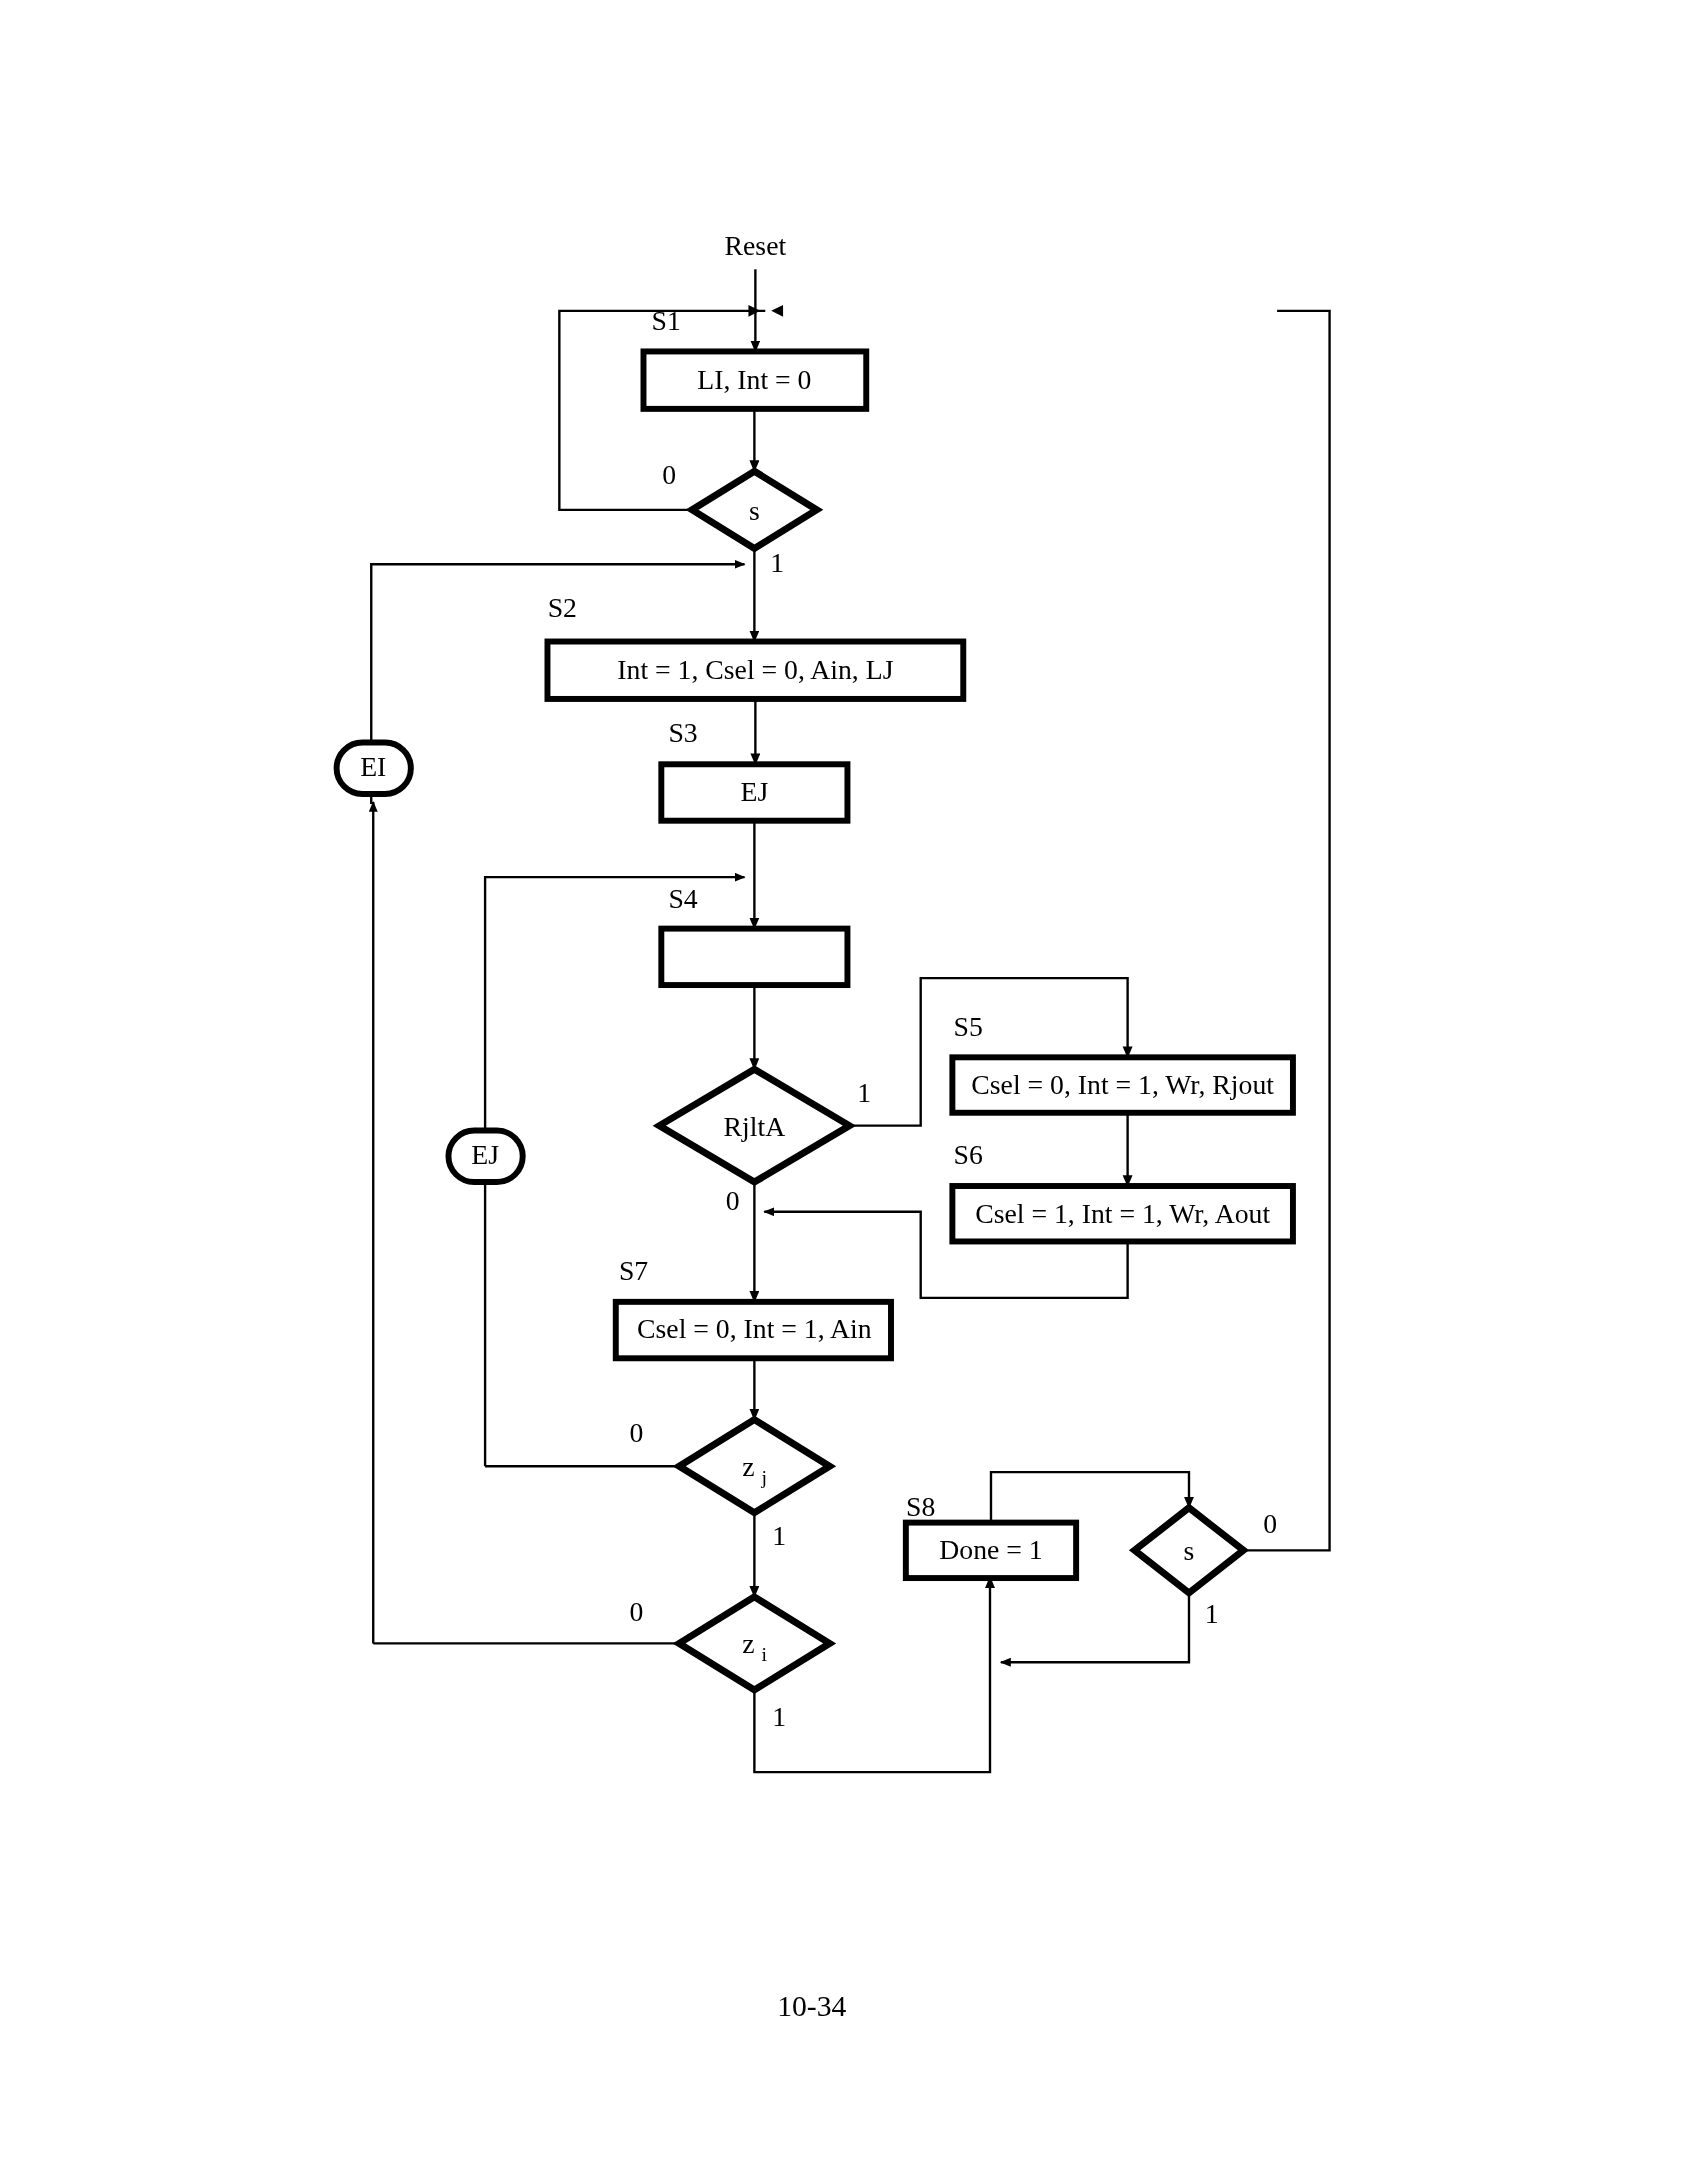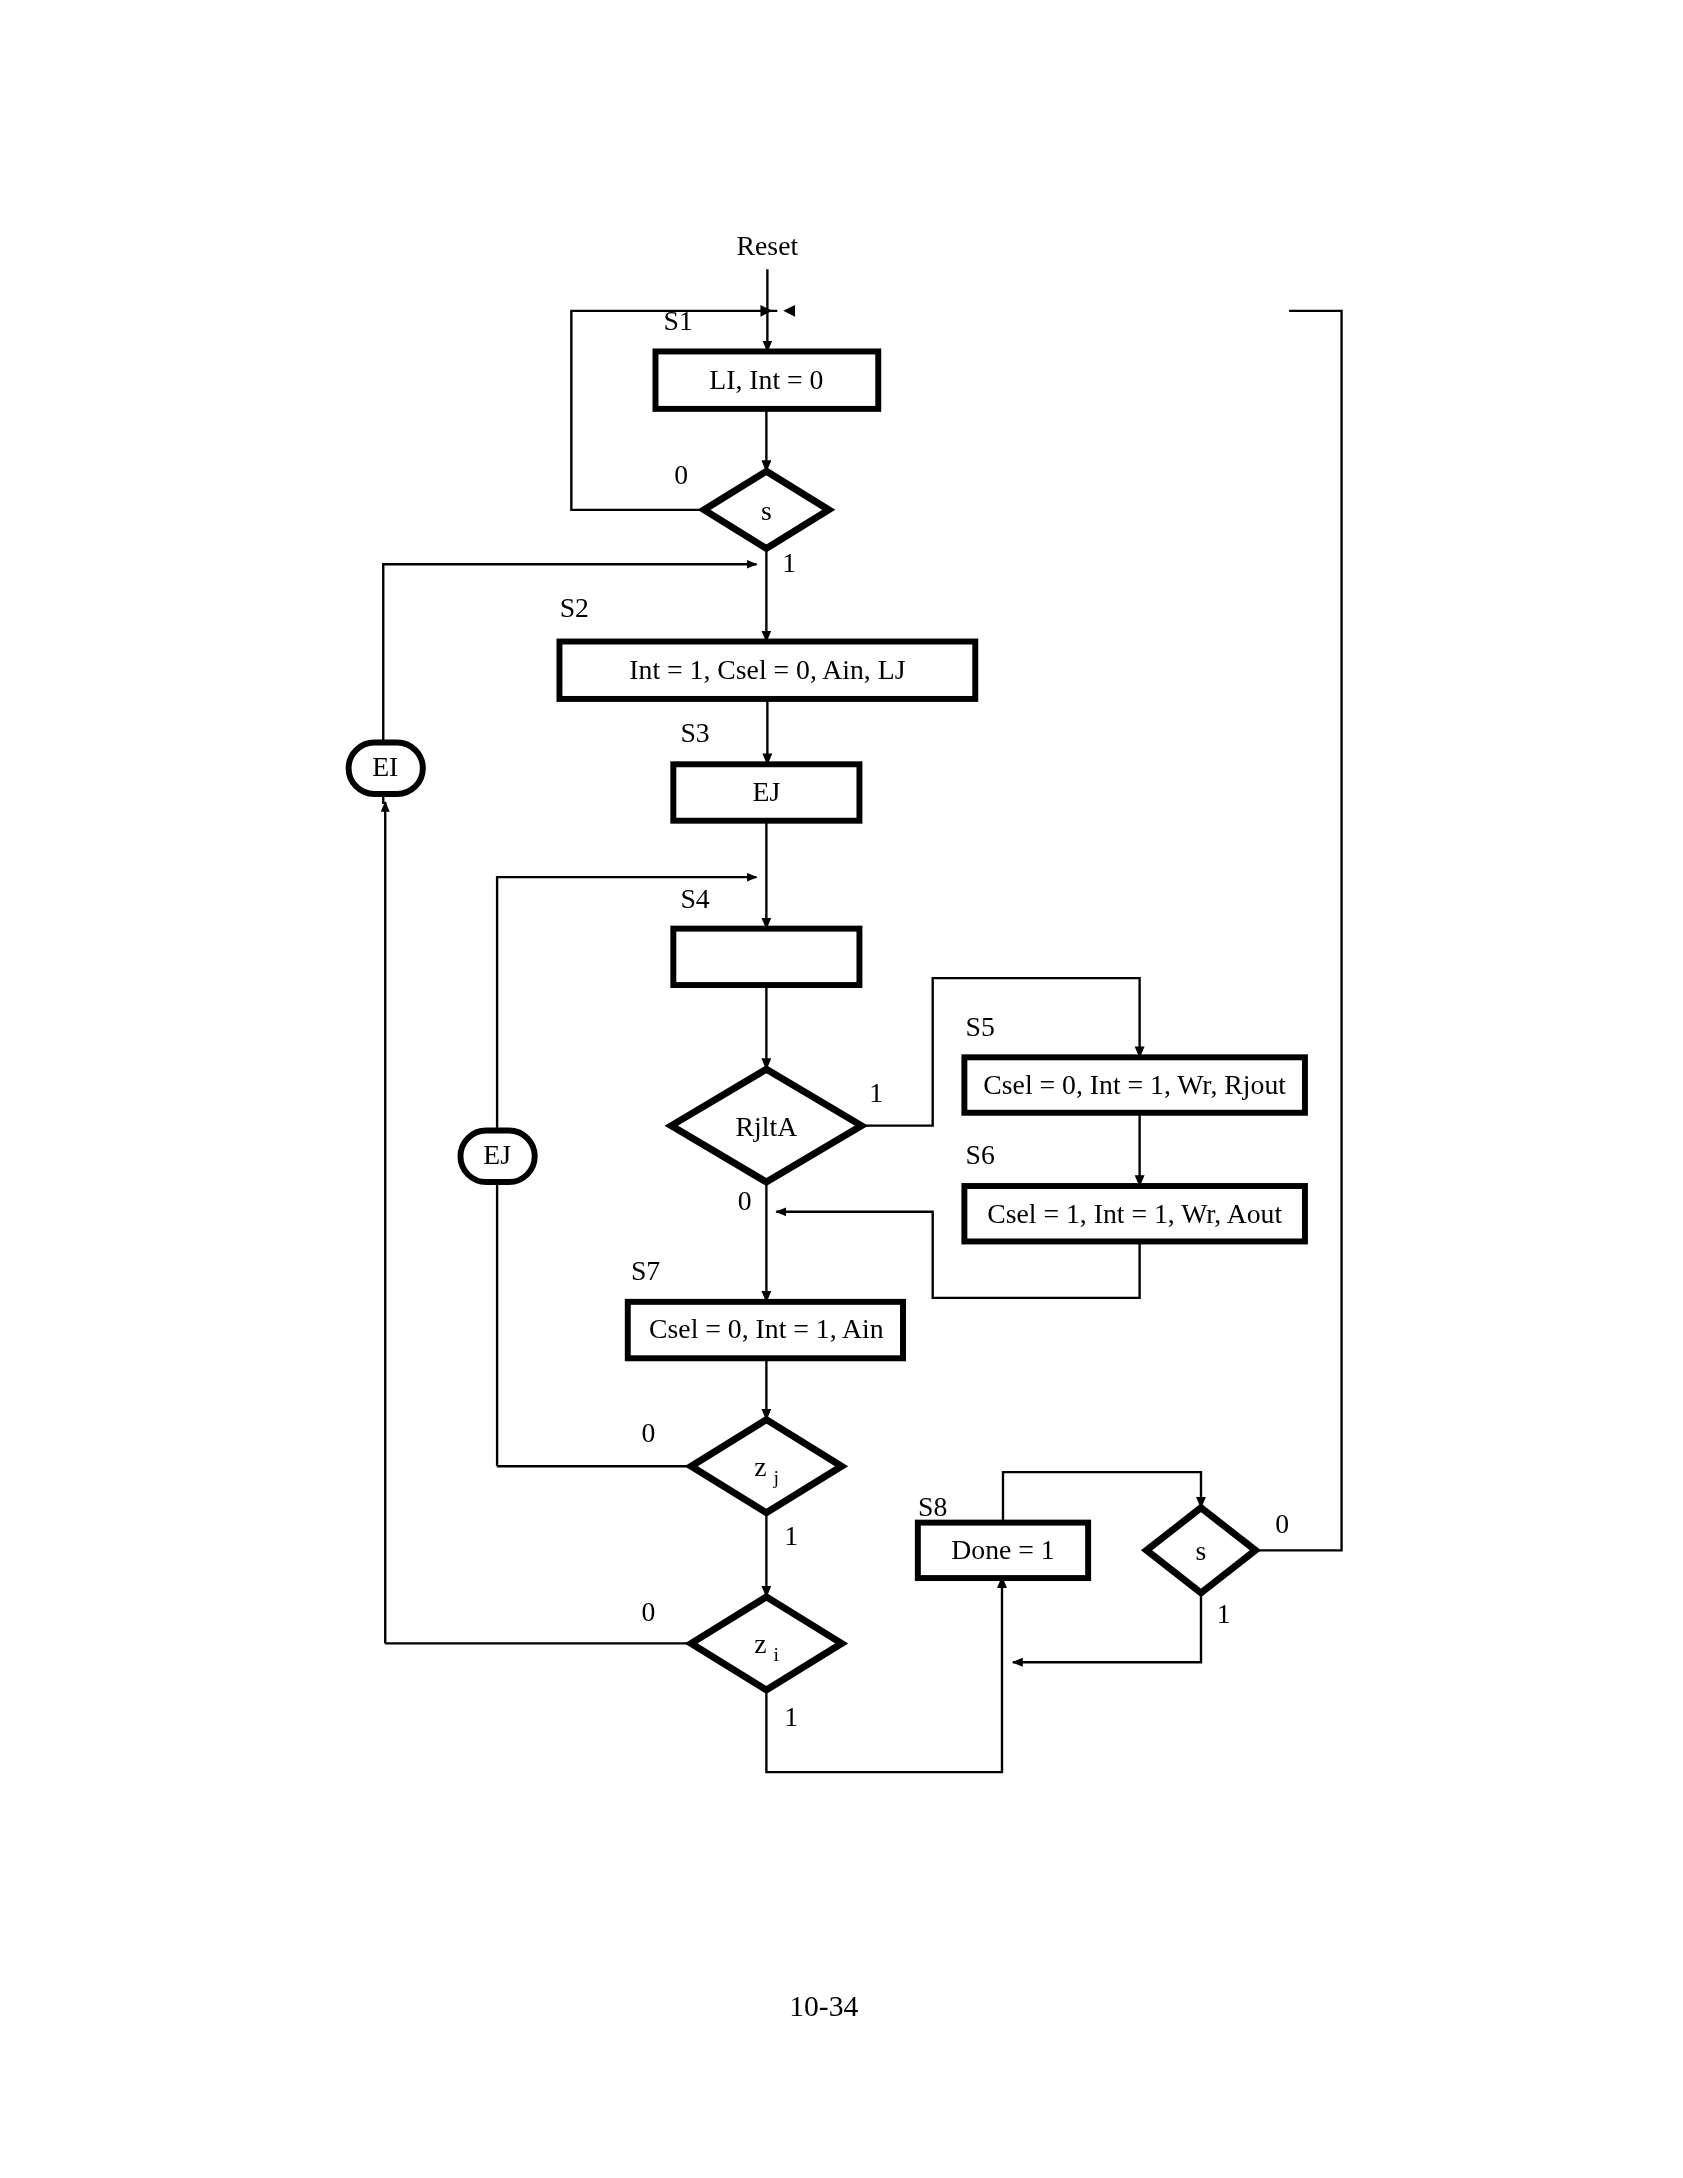--- a/index.html
+++ b/index.html
@@ -3,21 +3,21 @@
 <meta charset="utf-8">
 <style>
   html,body{margin:0;padding:0;background:#ffffff;}
   body{
     width:1683px;height:2178px;
     font-family:"Liberation Serif", serif;
     color:#000000;
     position:relative;
     overflow:hidden;
   }
-  #chart-root{position:absolute;left:12px;top:0;width:1336px;height:2178px;}
+  #chart-root{position:absolute;left:0;top:0;width:1336px;height:2178px;}
   svg{display:block;}
   .flow-text{font-family:"Liberation Serif", serif;fill:#000;}
   .box-label{font-size:28px;}
   .state-tag{font-size:28px;}
   .edge-label{font-size:28px;}
   .dia-label{font-size:28px;}
   .bubble-label{font-size:28px;}
   .sub{font-size:20px;}
   .page-num{font-size:30px;}
   .thickbox{fill:#ffffff;stroke:#000000;stroke-width:6;}

